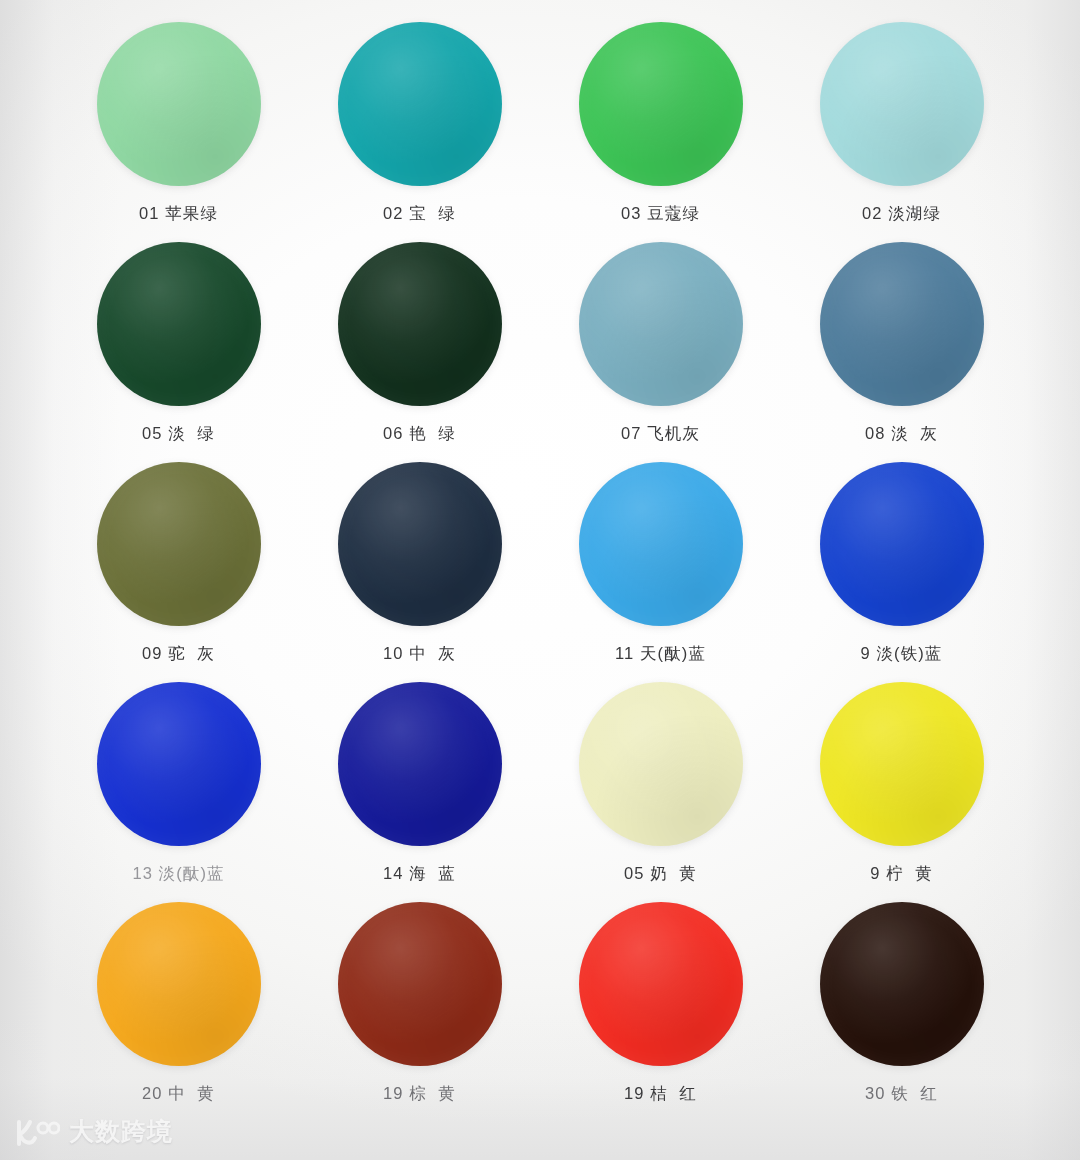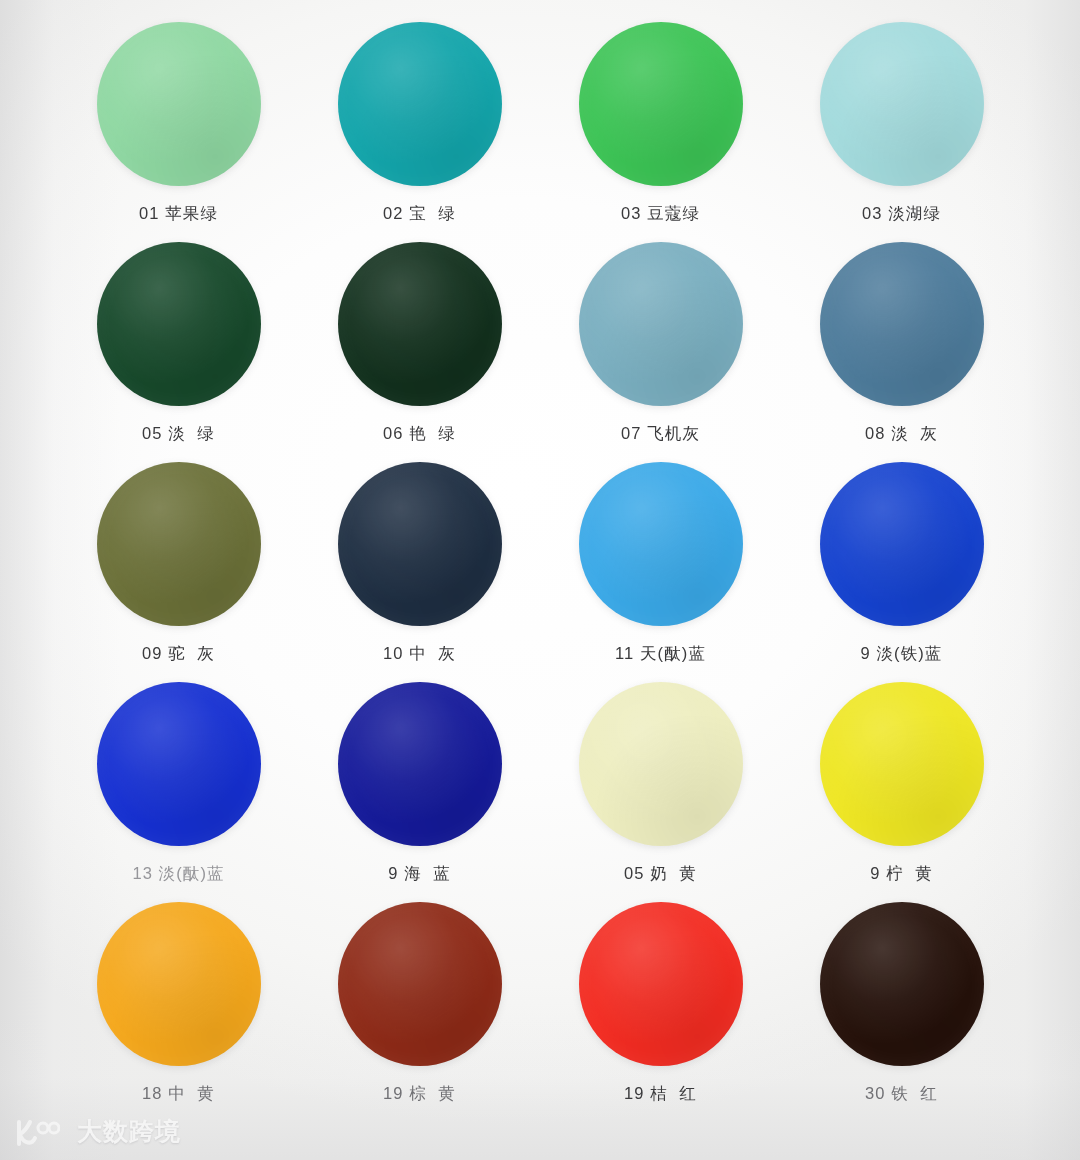--- a/index.html
+++ b/index.html
@@ -100,21 +100,21 @@
   .cell.faded .caption { color: #96969a; }
   .cell.semi-faded .caption { color: #707074; }
 
   
   .watermark {
     position: absolute;
     left: 14px;
     bottom: 12px;
     display: flex;
     align-items: flex-end;
-    gap: 17px;
+    gap: 9px;
     opacity: 0.58;
     pointer-events: none;
     margin-top: 8px;
   }
   .watermark-mark {
     width: 46px;
     height: 30px;
     position: relative;
   }
   .watermark-text {
@@ -142,21 +142,21 @@
       <div class="cell">
         <div class="swatch" style="background: rgb(19, 165, 171);"></div>
         <div class="caption">02 宝  绿</div>
       </div>
       <div class="cell">
         <div class="swatch" style="background: rgb(60, 196, 85);"></div>
         <div class="caption">03 豆蔻绿</div>
       </div>
       <div class="cell">
         <div class="swatch" style="background: rgb(163, 219, 221);"></div>
-        <div class="caption">03 淡湖绿</div>
+        <div class="caption">02 淡湖绿</div>
       </div>
       <div class="cell">
         <div class="swatch" style="background: rgb(23, 73, 43);"></div>
         <div class="caption">05 淡  绿</div>
       </div>
       <div class="cell">
         <div class="swatch" style="background: rgb(18, 48, 29);"></div>
         <div class="caption">06 艳  绿</div>
       </div>
       <div class="cell">
@@ -182,33 +182,33 @@
       <div class="cell">
         <div class="swatch" style="background: rgb(21, 66, 207);"></div>
         <div class="caption">9 淡(铁)蓝</div>
       </div>
       <div class="cell faded">
         <div class="swatch" style="background: rgb(22, 48, 210);"></div>
         <div class="caption">13 淡(酞)蓝</div>
       </div>
       <div class="cell">
         <div class="swatch" style="background: rgb(21, 26, 154);"></div>
-        <div class="caption">9 海  蓝</div>
+        <div class="caption">14 海  蓝</div>
       </div>
       <div class="cell">
         <div class="swatch" style="background: rgb(238, 238, 192);"></div>
         <div class="caption">05 奶  黄</div>
       </div>
       <div class="cell">
         <div class="swatch" style="background: rgb(239, 231, 35);"></div>
         <div class="caption">9 柠  黄</div>
       </div>
       <div class="cell semi-faded">
         <div class="swatch" style="background: rgb(245, 168, 28);"></div>
-        <div class="caption">18 中  黄</div>
+        <div class="caption">20 中  黄</div>
       </div>
       <div class="cell semi-faded">
         <div class="swatch" style="background: rgb(142, 42, 23);"></div>
         <div class="caption">19 棕  黄</div>
       </div>
       <div class="cell">
         <div class="swatch" style="background: rgb(243, 44, 34);"></div>
         <div class="caption">19 桔  红</div>
       </div>
       <div class="cell semi-faded">

